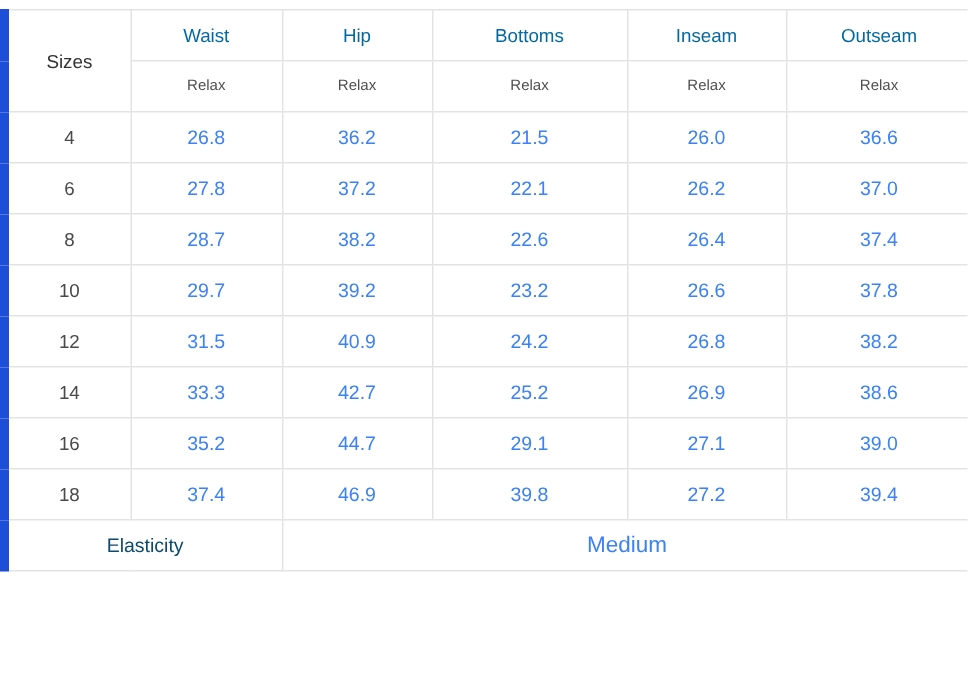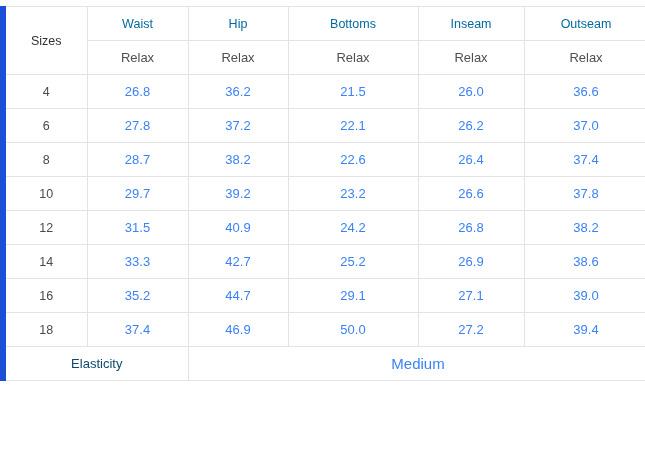--- a/index.html
+++ b/index.html
@@ -54,21 +54,21 @@
     color: #0369a1;
     font-size: 12.5px;
     height: 31px;
   }
   .hdr-sizes {
     font-weight: bold;
     color: #333333;
     font-size: 12.5px;
   }
   .sub-relax {
-    font-size: 13px;
+    font-size: 10px;
     color: #4f4f4f;
     height: 34px;
   }
   .data-size {
     font-size: 12.5px;
     color: #4a4a4a;
   }
   .data-val {
     font-size: 13px;
     color: #3b82f6;
@@ -175,21 +175,21 @@
         <td class="data-val">35.2</td>
         <td class="data-val">44.7</td>
         <td class="data-val">29.1</td>
         <td class="data-val">27.1</td>
         <td class="data-val">39.0</td>
       </tr>
       <tr>
         <td class="data-size left-edge">18</td>
         <td class="data-val">37.4</td>
         <td class="data-val">46.9</td>
-        <td class="data-val">50.0</td>
+        <td class="data-val">39.8</td>
         <td class="data-val">27.2</td>
         <td class="data-val">39.4</td>
       </tr>
 
       <tr>
         <td class="elasticity-label left-edge" colspan="2">Elasticity</td>
         <td class="elasticity-value" colspan="4">Medium</td>
       </tr>
     </tbody>
   </table>

